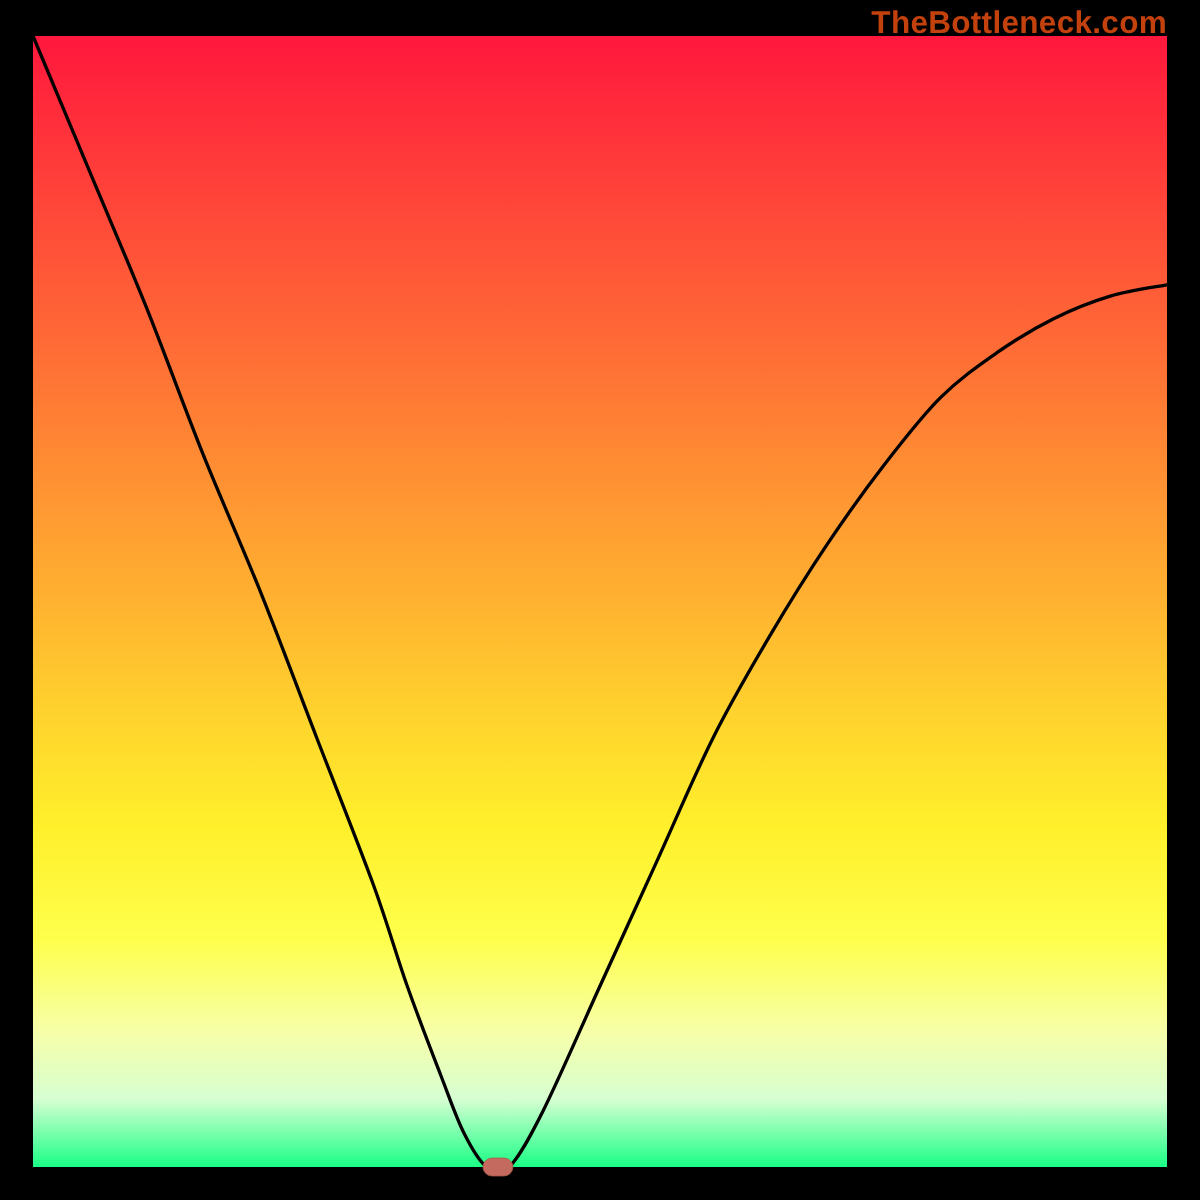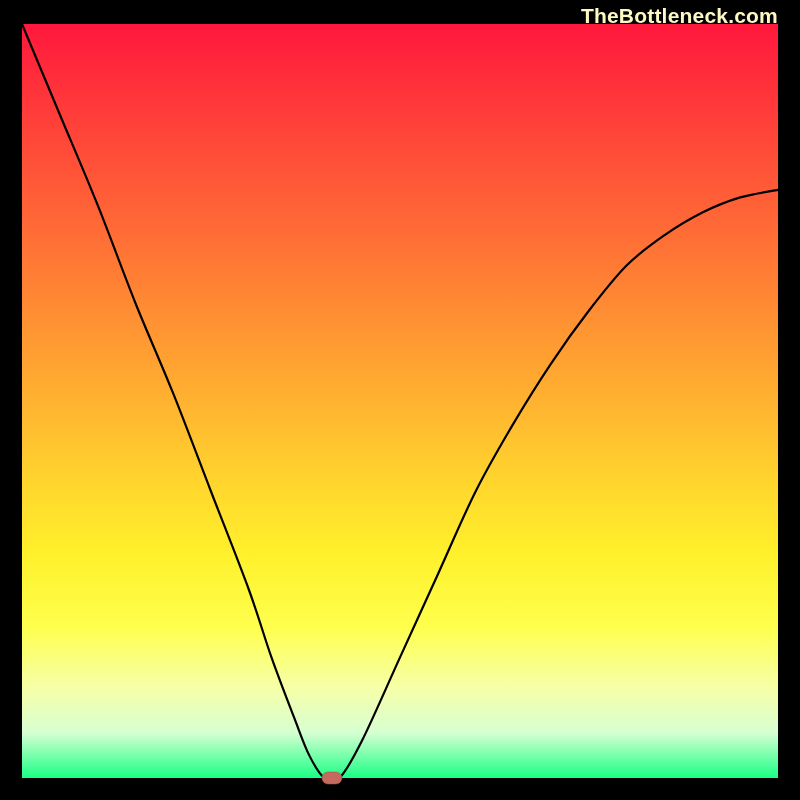--- a/index.html
+++ b/index.html
@@ -14,21 +14,21 @@
   .frame {
     position: relative;
     width: 800px;
     height: 800px;
     background: #000;
   }
   .watermark {
     position: absolute;
     top: 4px;
     right: 22px;
-    color: #fef9c3;
+    color: #c2410c;
     font-size: 21px;
     font-weight: 600;
     letter-spacing: 0.2px;
     user-select: none;
     z-index: 5;
   }
   .plot-area {
     position: absolute;
     left: 22px;
     top: 24px;

